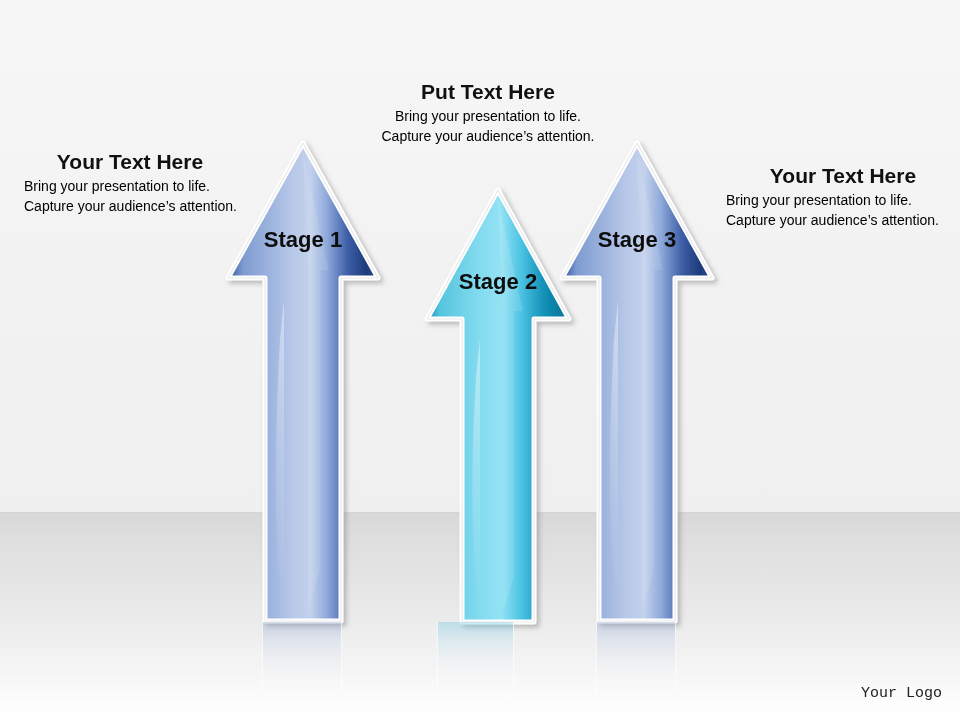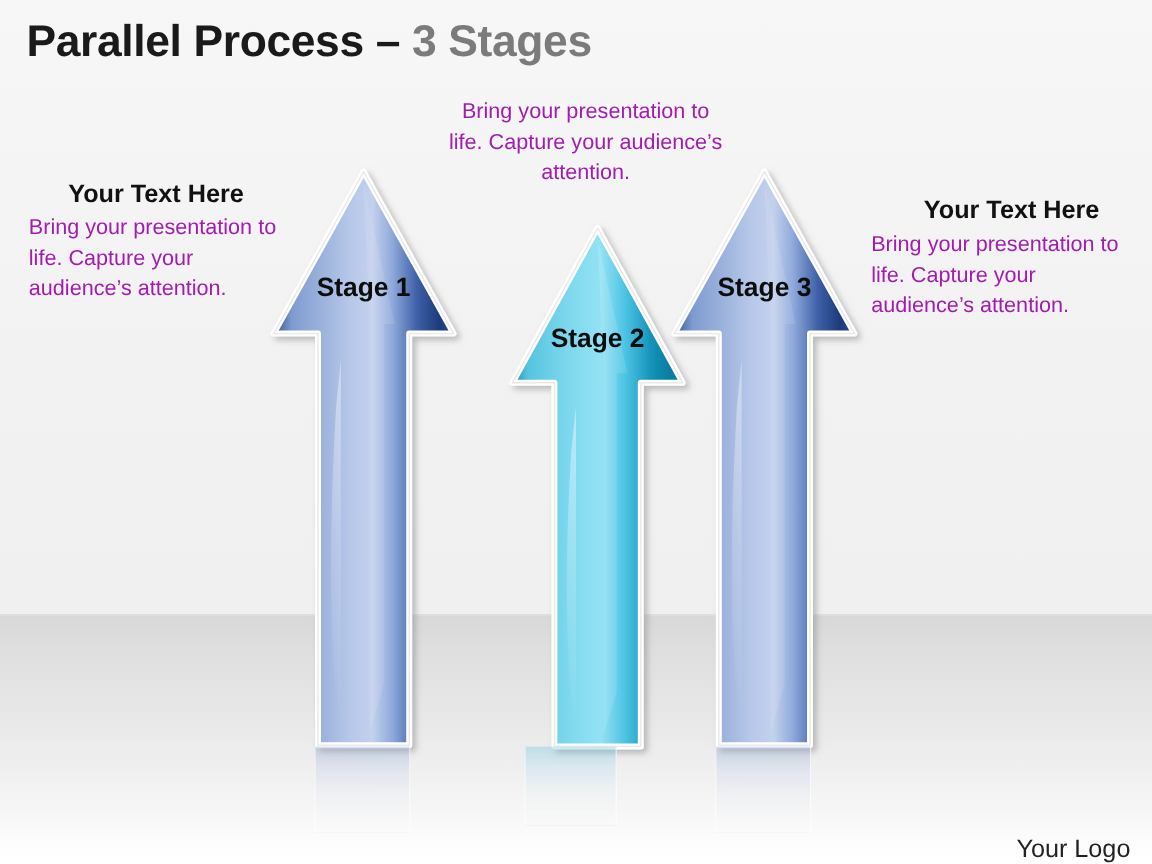--- a/index.html
+++ b/index.html
@@ -63,22 +63,22 @@
   
   .caption { position: absolute; }
   .caption .cap-head {
     font-size: 21px;
     font-weight: bold;
     color: #111111;
     margin-bottom: 4px;
     line-height: 1.1;
   }
   .caption .cap-body {
-    font-size: 18px;
-    color: #a21caf;
+    font-size: 14px;
+    color: #000000;
     line-height: 1.42;
   }
 
   #cap-left  { left: 24px;  top: 150px; width: 226px; text-align: left; }
   #cap-left .cap-head { text-align: center; padding-right: 14px; }
 
   #cap-mid   { left: 372px; top: 80px;  width: 232px; text-align: center; }
   #cap-right { left: 726px; top: 164px; width: 226px; text-align: left; }
   #cap-right .cap-head { text-align: center; padding-left: 8px;}
 
@@ -89,37 +89,35 @@
   
   .reflection {
     position: absolute;
     pointer-events: none;
   }
 
   
   .logo {
     position: absolute;
     right: 18px;
-    bottom: 0;
-    font-size: 21px;
+    bottom: 18px;
+    font-size: 15px;
     color: #222222;
+    font-family: Liberation Mono, monospace;
   }
 </style>
 </head>
 <body>
 
 <div id="slide">
 
   <div class="bg-top"></div>
   <div class="bg-floor-line"></div>
   <div class="bg-floor"></div>
 
-  <div class="title">
-    <span class="t-main">Parallel Process – </span><span class="t-sub">3 Stages</span>
-  </div>
 
   <div class="arrow-wrap" id="arrow1" style="left:224px; top:140px;">
     <svg class="arrow-svg" width="158" height="486" viewBox="0 0 158 486">
       <defs>
         <linearGradient id="g1body" x1="0" y1="0" x2="1" y2="0">
           <stop offset="0" stop-color="#30539c"></stop>
           <stop offset="0.10" stop-color="#7e9bd0"></stop>
           <stop offset="0.42" stop-color="#b6c7e8"></stop>
           <stop offset="0.55" stop-color="#c3d1ec"></stop>
           <stop offset="0.66" stop-color="#8ea9da"></stop>
@@ -237,20 +235,21 @@
          background:linear-gradient(to bottom, rgba(150,170,210,0.40) 0%, rgba(180,195,225,0.24) 28%, rgba(205,215,235,0.12) 55%, rgba(230,235,245,0.04) 80%, rgba(255,255,255,0) 100%);
          border-left:1px solid rgba(255,255,255,0.7); border-right:1px solid rgba(255,255,255,0.7);"></div>
   </div>
 
   <div class="caption" id="cap-left">
     <div class="cap-head">Your Text Here</div>
     <div class="cap-body">Bring your presentation to life. Capture your audience’s attention.</div>
   </div>
 
   <div class="caption" id="cap-mid">
+    <div class="cap-head">Put Text Here</div>
     <div class="cap-body">Bring your presentation to life. Capture your audience’s attention.</div>
   </div>
 
   <div class="caption" id="cap-right">
     <div class="cap-head">Your Text Here</div>
     <div class="cap-body">Bring your presentation to life. Capture your audience’s attention.</div>
   </div>
 
   <div class="logo">Your Logo</div>
 

